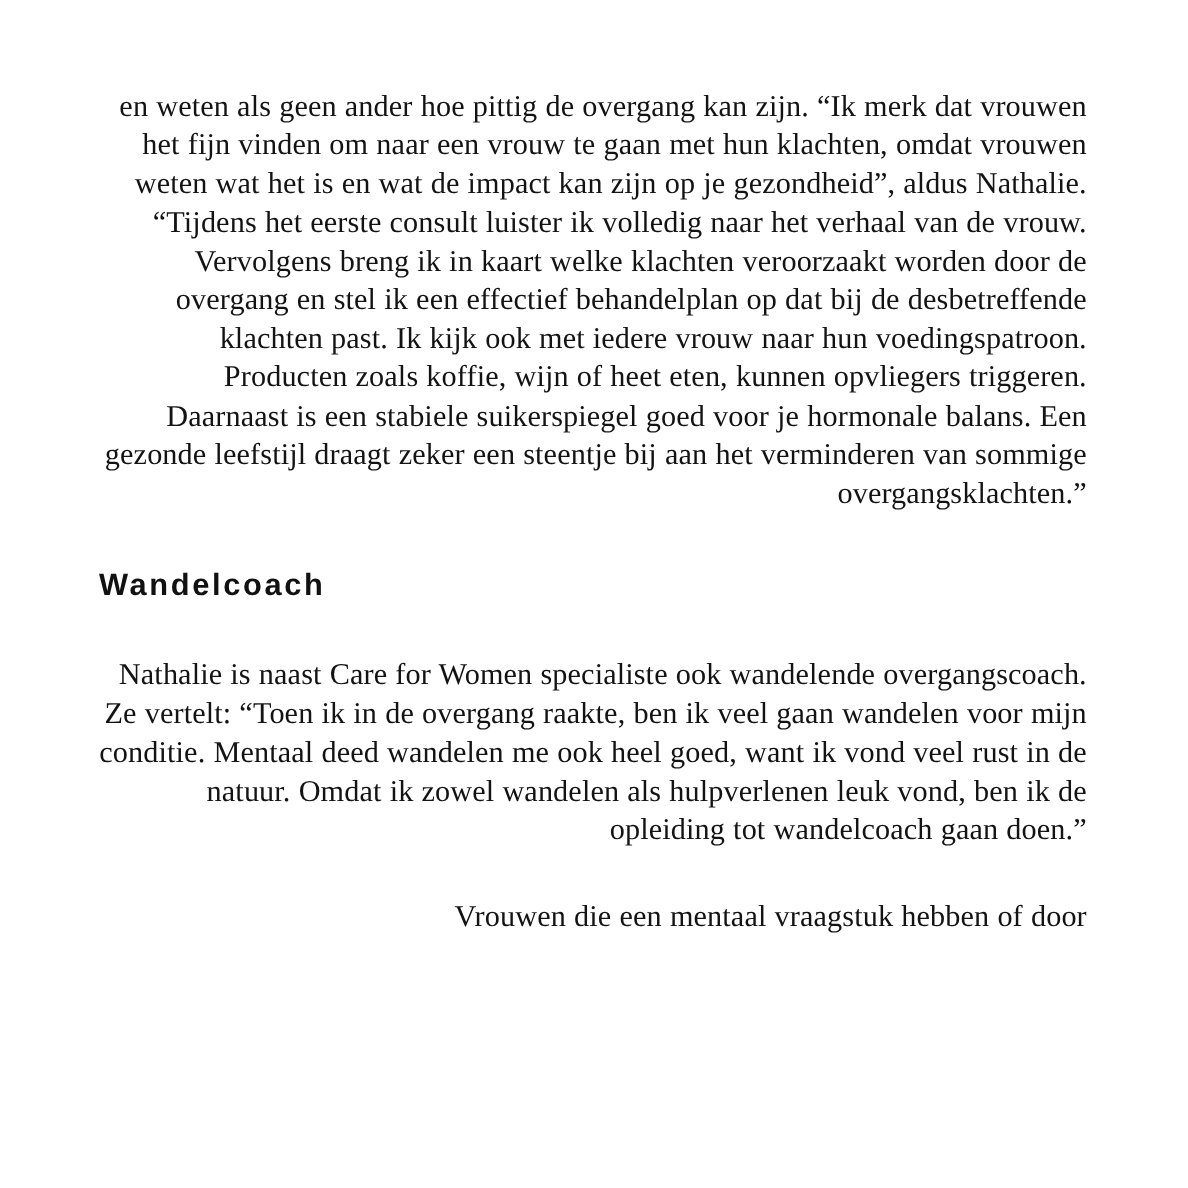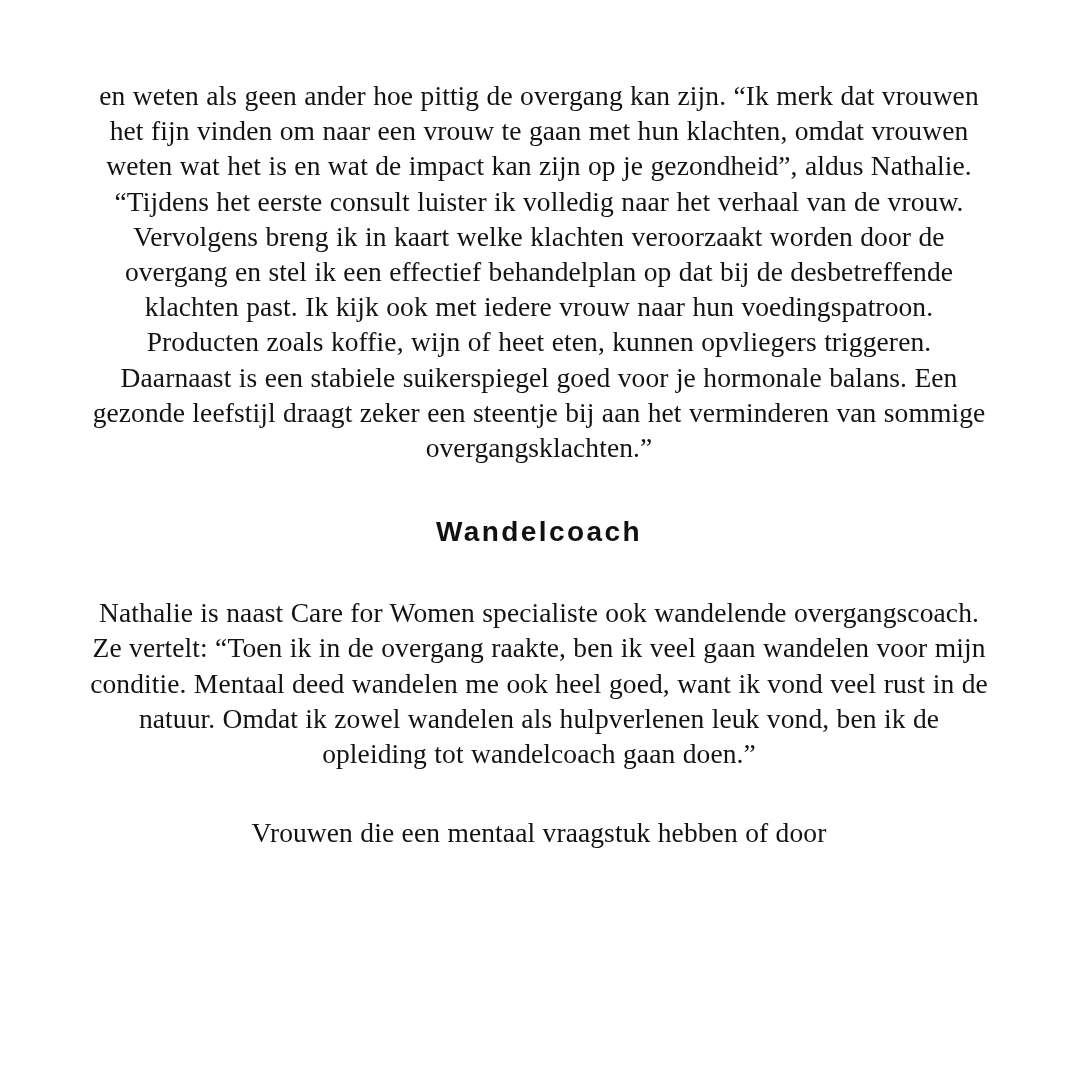--- a/index.html
+++ b/index.html
@@ -32,39 +32,39 @@
     width: 898px;
   }
 
   
   .body-par {
     margin: 0;
     font-family: "Liberation Serif", "DejaVu Serif", serif;
     font-size: 27.5px;
     line-height: 35.2px;
     color: #131313;
-    text-align: center;
+    text-align: right;
     letter-spacing: 0.1px;
     word-spacing: 0.4px;
     font-weight: 400;
     hyphens: none;
   }
 
   .par-gap-1 { margin-bottom: 0; }
 
   
   .section-heading {
     margin: 0;
     font-family: "Liberation Sans", "DejaVu Sans", sans-serif;
     font-size: 28px;
     line-height: 34px;
     font-weight: 700;
     color: #111111;
     letter-spacing: 2.4px;
-    text-align: center;
+    text-align: left;
   }
 
   .spacer-before-heading { height: 50px; }
   .spacer-after-heading  { height: 46px; }
   .spacer-between-pars   { height: 44px; }
 
   
   .clipped { overflow: hidden; }
 </style>
 </head>

